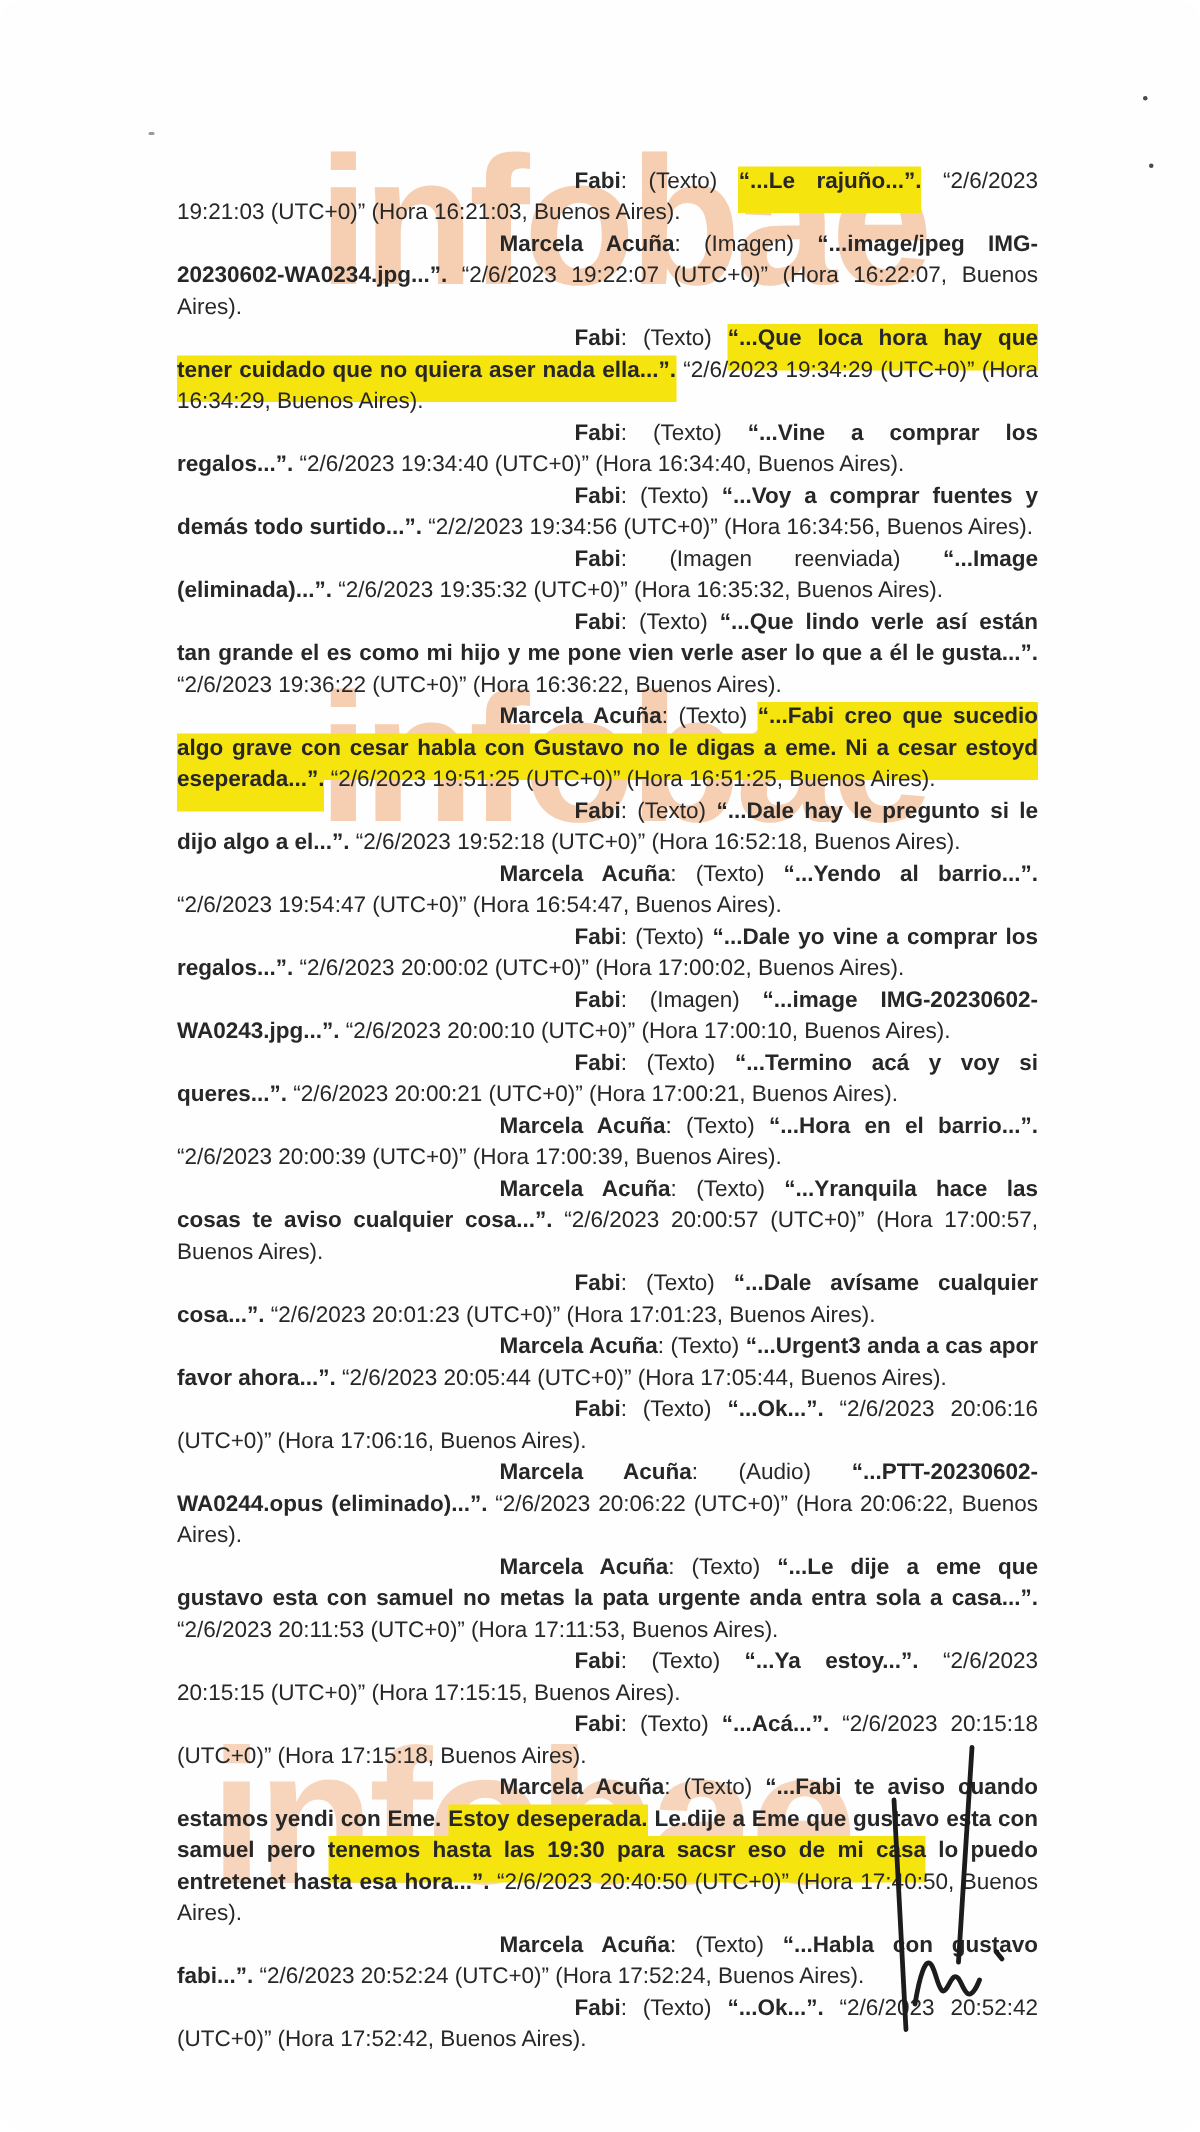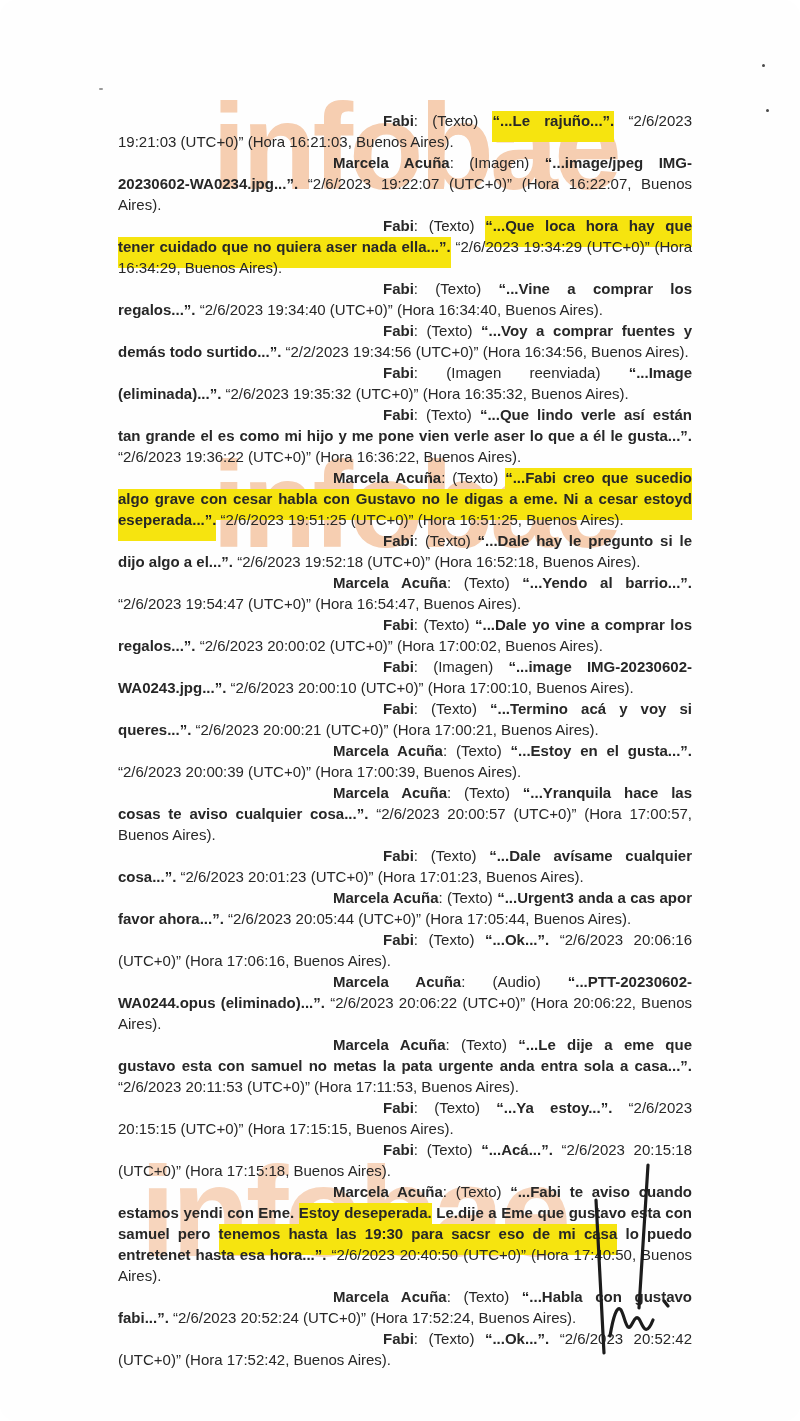--- a/index.html
+++ b/index.html
@@ -71,21 +71,21 @@
       <p class="msg ind-f"><span class="b">Fabi</span><span>: (Texto) </span><span class="b">“...Vine a comprar los regalos...”.</span><span> “2/6/2023 19:34:40 (UTC+0)” (Hora 16:34:40, Buenos Aires).</span></p>
       <p class="msg ind-f"><span class="b">Fabi</span><span>: (Texto) </span><span class="b">“...Voy a comprar fuentes y demás todo surtido...”.</span><span> “2/2/2023 19:34:56 (UTC+0)” (Hora 16:34:56, Buenos Aires).</span></p>
       <p class="msg ind-f"><span class="b">Fabi</span><span>: (Imagen reenviada) </span><span class="b">“...Image (eliminada)...”.</span><span> “2/6/2023 19:35:32 (UTC+0)” (Hora 16:35:32, Buenos Aires).</span></p>
       <p class="msg ind-f"><span class="b">Fabi</span><span>: (Texto) </span><span class="b">“...Que lindo verle así están tan grande el es como mi hijo y me pone vien verle aser lo que a él le gusta...”.</span><span> “2/6/2023 19:36:22 (UTC+0)” (Hora 16:36:22, Buenos Aires).</span></p>
       <p class="msg ind-m"><span class="b">Marcela Acuña</span><span>: (Texto) </span><span class="b hl">“...Fabi creo que sucedio algo grave con cesar habla con Gustavo no le digas a eme. Ni a cesar estoyd eseperada...”.</span><span> “2/6/2023 19:51:25 (UTC+0)” (Hora 16:51:25, Buenos Aires).</span></p>
       <p class="msg ind-f"><span class="b">Fabi</span><span>: (Texto) </span><span class="b">“...Dale hay le pregunto si le dijo algo a el...”.</span><span> “2/6/2023 19:52:18 (UTC+0)” (Hora 16:52:18, Buenos Aires).</span></p>
       <p class="msg ind-m"><span class="b">Marcela Acuña</span><span>: (Texto) </span><span class="b">“...Yendo al barrio...”.</span><span> “2/6/2023 19:54:47 (UTC+0)” (Hora 16:54:47, Buenos Aires).</span></p>
       <p class="msg ind-f"><span class="b">Fabi</span><span>: (Texto) </span><span class="b">“...Dale yo vine a comprar los regalos...”.</span><span> “2/6/2023 20:00:02 (UTC+0)” (Hora 17:00:02, Buenos Aires).</span></p>
       <p class="msg ind-f"><span class="b">Fabi</span><span>: (Imagen) </span><span class="b">“...image IMG-20230602-WA0243.jpg...”.</span><span> “2/6/2023 20:00:10 (UTC+0)” (Hora 17:00:10, Buenos Aires).</span></p>
       <p class="msg ind-f"><span class="b">Fabi</span><span>: (Texto) </span><span class="b">“...Termino acá y voy si queres...”.</span><span> “2/6/2023 20:00:21 (UTC+0)” (Hora 17:00:21, Buenos Aires).</span></p>
-      <p class="msg ind-m"><span class="b">Marcela Acuña</span><span>: (Texto) </span><span class="b">“...Estoy en el gusta...”.</span><span> “2/6/2023 20:00:39 (UTC+0)” (Hora 17:00:39, Buenos Aires).</span></p>
+      <p class="msg ind-m"><span class="b">Marcela Acuña</span><span>: (Texto) </span><span class="b">“...Hora en el barrio...”.</span><span> “2/6/2023 20:00:39 (UTC+0)” (Hora 17:00:39, Buenos Aires).</span></p>
       <p class="msg ind-m"><span class="b">Marcela Acuña</span><span>: (Texto) </span><span class="b">“...Yranquila hace las cosas te aviso cualquier cosa...”.</span><span> “2/6/2023 20:00:57 (UTC+0)” (Hora 17:00:57, Buenos Aires).</span></p>
       <p class="msg ind-f"><span class="b">Fabi</span><span>: (Texto) </span><span class="b">“...Dale avísame cualquier cosa...”.</span><span> “2/6/2023 20:01:23 (UTC+0)” (Hora 17:01:23, Buenos Aires).</span></p>
       <p class="msg ind-m"><span class="b">Marcela Acuña</span><span>: (Texto) </span><span class="b">“...Urgent3 anda a cas apor favor ahora...”.</span><span> “2/6/2023 20:05:44 (UTC+0)” (Hora 17:05:44, Buenos Aires).</span></p>
       <p class="msg ind-f"><span class="b">Fabi</span><span>: (Texto) </span><span class="b">“...Ok...”.</span><span> “2/6/2023 20:06:16 (UTC+0)” (Hora 17:06:16, Buenos Aires).</span></p>
       <p class="msg ind-m"><span class="b">Marcela Acuña</span><span>: (Audio) </span><span class="b">“...PTT-20230602-WA0244.opus (eliminado)...”.</span><span> “2/6/2023 20:06:22 (UTC+0)” (Hora 20:06:22, Buenos Aires).</span></p>
       <p class="msg ind-m"><span class="b">Marcela Acuña</span><span>: (Texto) </span><span class="b">“...Le dije a eme que gustavo esta con samuel no metas la pata urgente anda entra sola a casa...”.</span><span> “2/6/2023 20:11:53 (UTC+0)” (Hora 17:11:53, Buenos Aires).</span></p>
       <p class="msg ind-f"><span class="b">Fabi</span><span>: (Texto) </span><span class="b">“...Ya estoy...”.</span><span> “2/6/2023 20:15:15 (UTC+0)” (Hora 17:15:15, Buenos Aires).</span></p>
       <p class="msg ind-f"><span class="b">Fabi</span><span>: (Texto) </span><span class="b">“...Acá...”.</span><span> “2/6/2023 20:15:18 (UTC+0)” (Hora 17:15:18, Buenos Aires).</span></p>
       <p class="msg ind-m"><span class="b">Marcela Acuña</span><span>: (Texto) </span><span class="b">“...Fabi te aviso cuando estamos yendi con Eme. </span><span class="b hl">Estoy deseperada.</span><span class="b"> Le.dije a Eme que gustavo esta con samuel pero </span><span class="b hl">tenemos hasta las 19:30 para sacsr eso de mi casa</span><span class="b"> lo puedo entretenet hasta esa hora...”.</span><span> “2/6/2023 20:40:50 (UTC+0)” (Hora 17:40:50, Buenos Aires).</span></p>
       <p class="msg ind-m"><span class="b">Marcela Acuña</span><span>: (Texto) </span><span class="b">“...Habla con gustavo fabi...”.</span><span> “2/6/2023 20:52:24 (UTC+0)” (Hora 17:52:24, Buenos Aires).</span></p>

